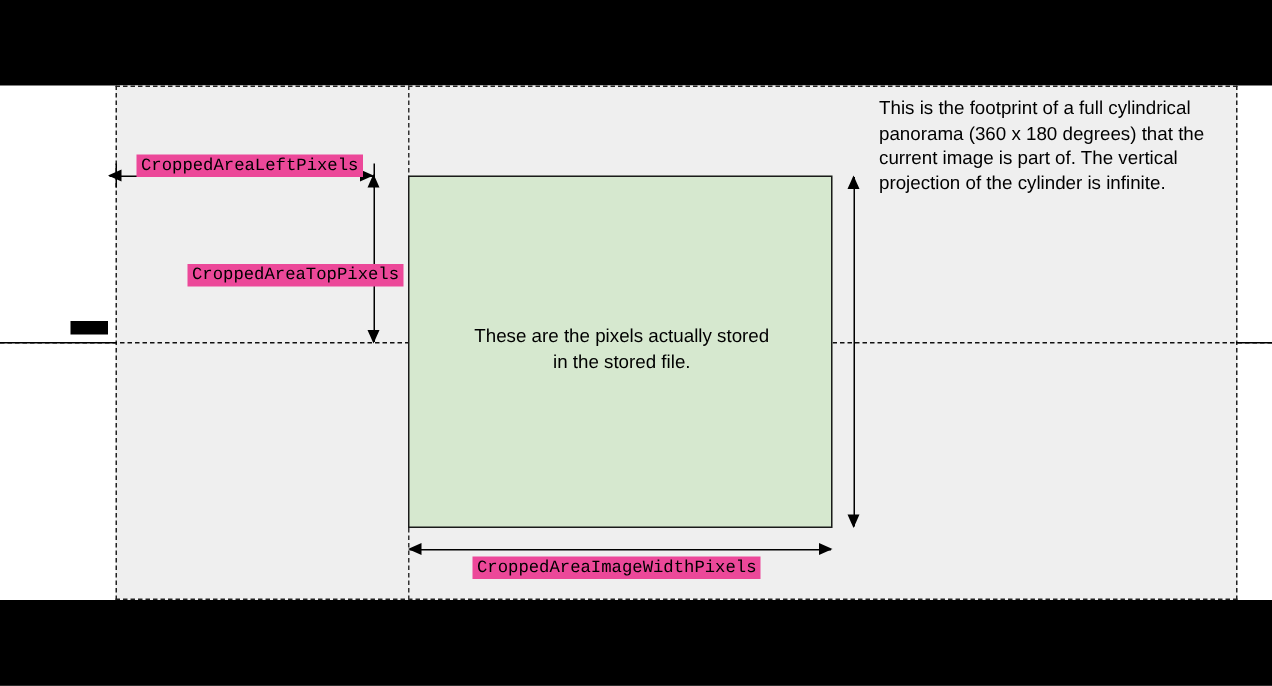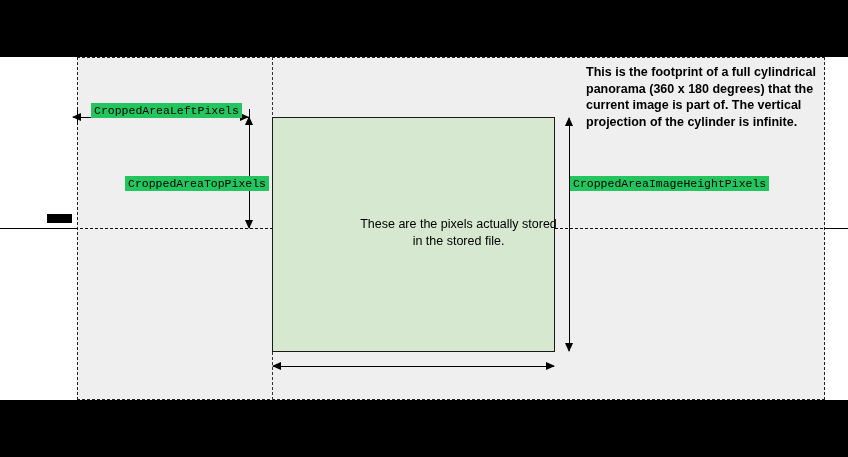--- a/index.html
+++ b/index.html
@@ -51,21 +51,20 @@
   }
   .stored-label {
     position: absolute;
     left: 0;
     top: 98px;
     width: 283px;
     text-align: center;
     font-size: 12.5px;
     color: #000000;
     line-height: 17px;
-    padding-left: 44px;
   }
 
   
   .equator {
     position: absolute;
     left: 0;
     top: 228px;
     width: 848px;
     height: 0;
     border-top: 1px dashed #111111;
@@ -146,33 +145,32 @@
   }
 
   .mono-label {
     position: absolute;
     font-family: "Liberation Mono", monospace;
     font-size: 11.5px;
     color: #000000;
     white-space: nowrap;
   }
   .mono-label.boxed {
-    background: #22c55e;
+    background: #ec4899;
     padding: 1px 3px;
   }
 
   .note {
     position: absolute;
     left: 586px;
     top: 64px;
     width: 248px;
     font-size: 12.5px;
     line-height: 16.5px;
     color: #000000;
-    font-weight: bold;
   }
 
   
   .tick {
     position: absolute;
     width: 0;
     border-left: 1px solid #000000;
   }
 </style>
 </head>
@@ -206,21 +204,21 @@
   <div class="mono-label boxed" style="left:91px; top:103px;">CroppedAreaLeftPixels</div>
 
   <div class="arrow-v" style="left:249px; top:117px; height:111px;"></div>
   <div class="head head-up" style="left:245px; top:116px;"></div>
   <div class="head head-down" style="left:245px; top:220px;"></div>
   <div class="mono-label boxed" style="left:99px; top:176px;margin-left:26px;">CroppedAreaTopPixels</div>
 
   <div class="arrow-v" style="left:569px; top:118px; height:233px;"></div>
   <div class="head head-up" style="left:565px; top:117px;"></div>
   <div class="head head-down" style="left:565px; top:343px;"></div>
-  <div class="mono-label boxed" style="left:570px; top:176px;">CroppedAreaImageHeightPixels</div>
 
   <div class="arrow-h" style="left:273px; top:366px; width:281px;"></div>
   <div class="head head-left" style="left:272px; top:362px;"></div>
   <div class="head head-right" style="left:546px; top:362px;"></div>
+  <div class="mono-label boxed" style="left:315px; top:371px;">CroppedAreaImageWidthPixels</div>
 
   <div class="note">This is the footprint of a full cylindrical panorama (360 x 180 degrees) that the current image is part of.  The vertical projection of the cylinder is infinite.</div>
 
 </div>
 
 </body></html>

